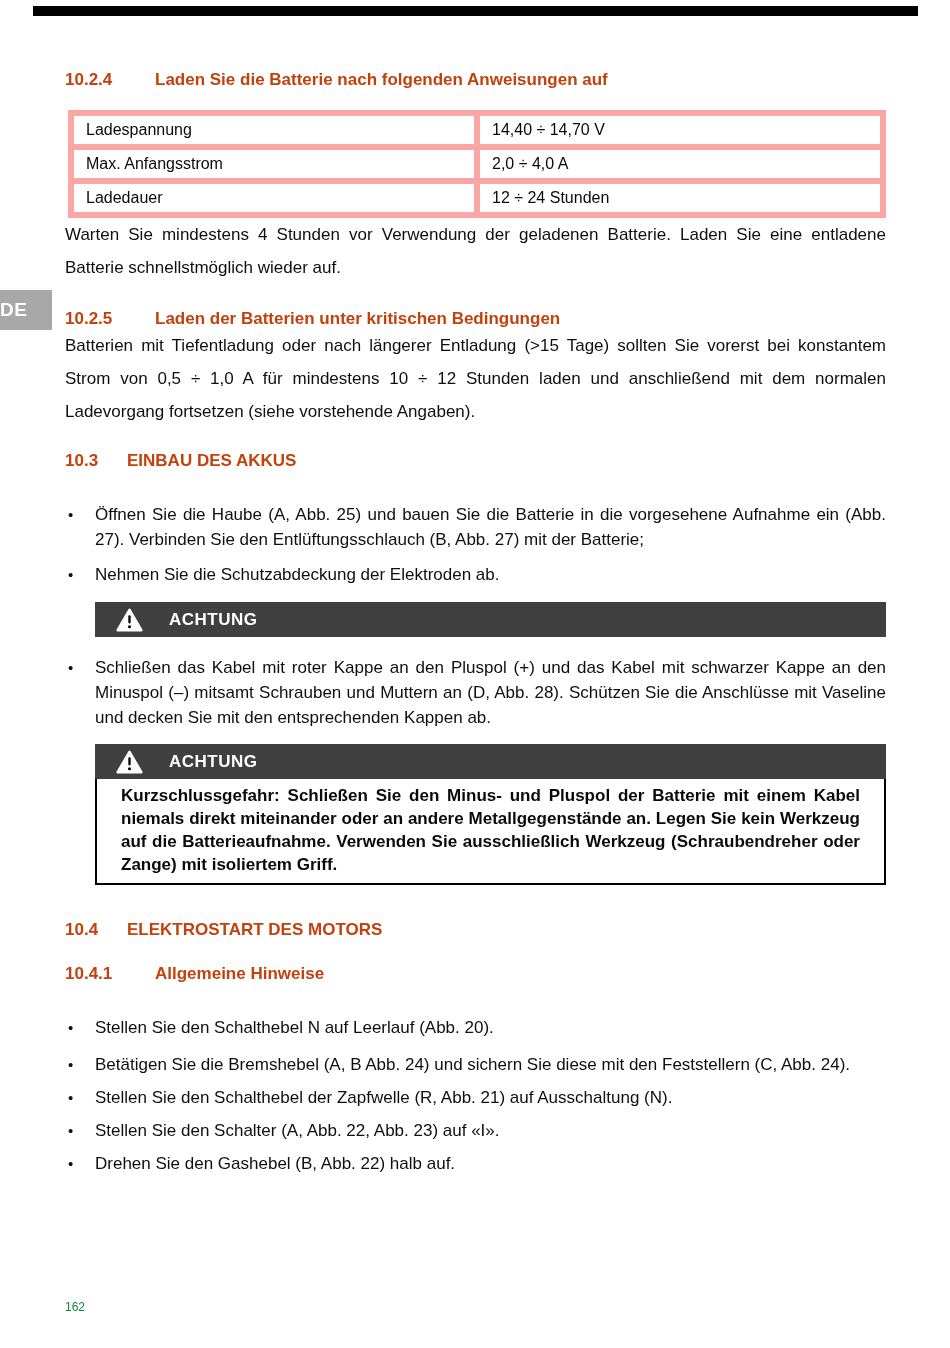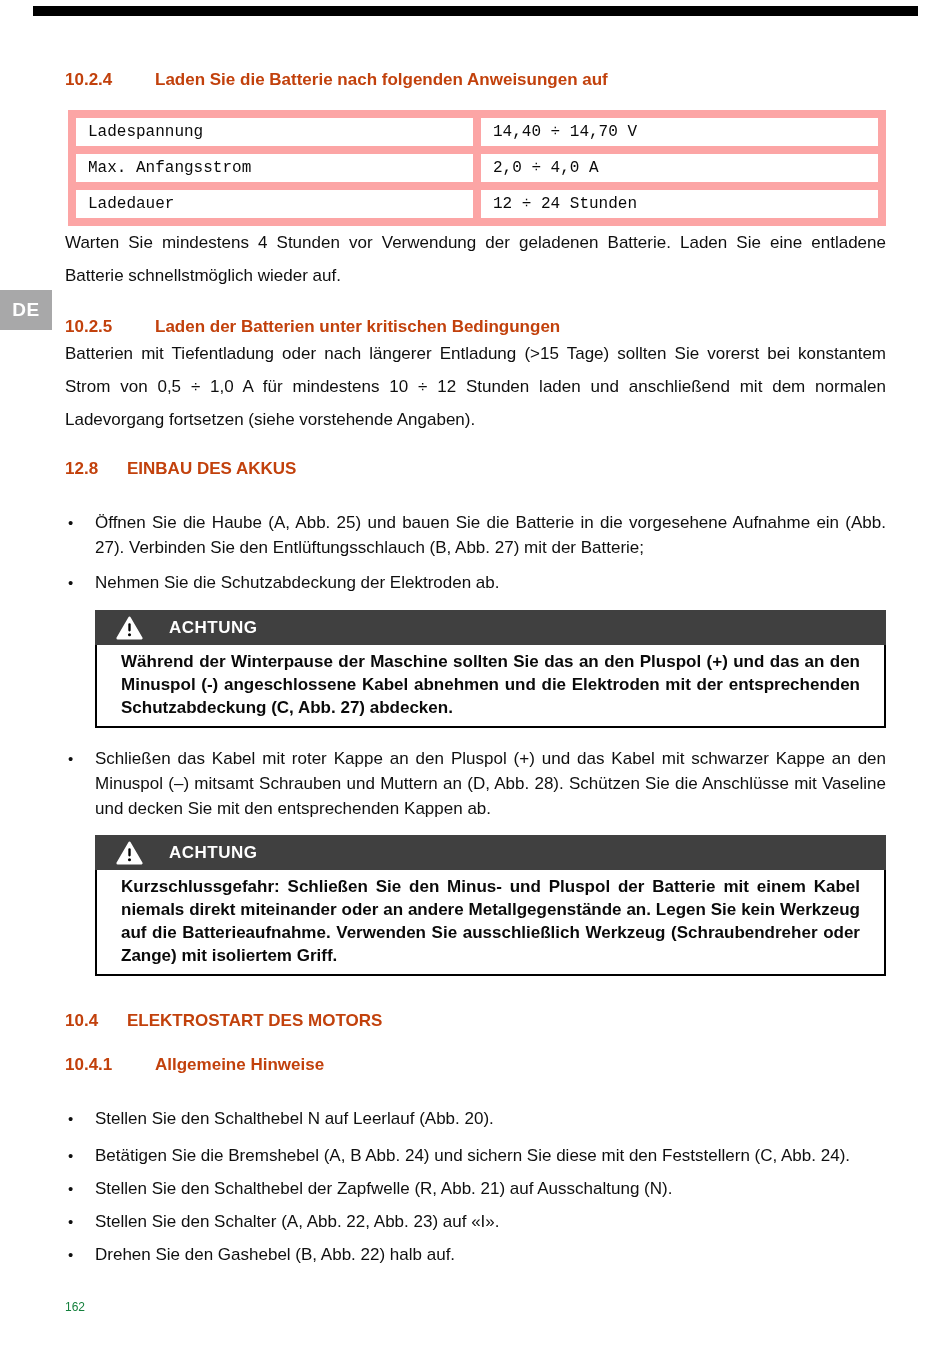--- a/index.html
+++ b/index.html
@@ -11,21 +11,21 @@
     color:#111;
     overflow:hidden;
   }
   .top-rule{
     position:absolute;top:6px;left:33px;right:32px;height:10px;
     background:#000;
   }
   .lang-tab{
     position:absolute;top:290px;left:0;width:52px;height:40px;
     background:#a8a8a9;color:#fff;
-    display:flex;align-items:center;justify-content:center;
+    display:flex;align-items:center;justify-content:flex-start;
     font-size:19px;font-weight:bold;letter-spacing:.5px;
   }
   .content{
     position:absolute;top:0;left:65px;width:821px;
     padding-top:70px;
   }
   .sec{
     margin:0;display:flex;align-items:baseline;
     font-size:17px;font-weight:bold;line-height:20px;color:#c2410c;
   }
@@ -34,22 +34,22 @@
   .w62{width:62px;}
   .mt27{margin-top:25px;}
   .mt23{margin-top:23px;}
   .mt35{margin-top:35px;}
   .mt24{margin-top:24px;}
   table.params{
     width:818px;margin:20px 0 0 3px;
     border-collapse:collapse;font-size:16px;color:#0a0a0a;
   }
   table.params td{
-    border:8px solid #fca5a5;
-    padding:4px 8px 4px 12px;line-height:20px;height:20px;font-family:Liberation Mono, monospace;
+    border:6px solid #fca5a5;
+    padding:4px 8px 4px 12px;line-height:20px;height:20px;
   }
   table.params td.c1{width:50%;}
   p.body{
     margin:0;font-size:17px;line-height:33px;
     text-align:justify;color:#0f0f0f;
   }
   .mt19{margin-top:19px;}
   .bullet{
     position:relative;margin:0;padding-left:30px;
     font-size:17px;line-height:25px;text-align:justify;color:#0f0f0f;
@@ -124,39 +124,38 @@
     <p class="body mt19">Warten Sie mindestens 4 Stunden vor Verwendung der geladenen Batterie. Laden Sie eine entladene Batterie schnellstmöglich wieder auf.</p>
 
     <h3 class="sec mt27">
       <span class="num w90">10.2.5</span>
       <span class="ttl">Laden der Batterien unter kritischen Bedingungen</span>
     </h3>
 
     <p class="body mt23">Batterien mit Tiefentladung oder nach längerer Entladung (&gt;15 Tage) sollten Sie vorerst bei konstantem Strom von 0,5 ÷ 1,0 A für mindestens 10 ÷ 12 Stunden laden und anschließend mit dem normalen Ladevorgang fortsetzen (siehe vorstehende Angaben).</p>
 
     <h3 class="sec mt23">
-      <span class="num w62">12.8</span>
+      <span class="num w62">10.3</span>
       <span class="ttl">EINBAU DES AKKUS</span>
     </h3>
 
     <div class="bullet bmt21">Öffnen Sie die Haube (A, Abb. 25) und bauen Sie die Batterie in die vorgesehene Aufnahme ein (Abb. 27). Verbinden Sie den Entlüftungsschlauch (B, Abb. 27) mit der Batterie;</div>
     <div class="bullet bmt10">Nehmen Sie die Schutzabdeckung der Elektroden ab.</div>
 
     <div class="warnbox wmt15">
       <div class="warnhead">
         <span class="wicon">
           <svg width="27" height="24" viewBox="0 0 32 28" aria-hidden="true">
             <path d="M16 2 L30 26 L2 26 Z" fill="#ffffff" stroke="#ffffff" stroke-width="3" stroke-linejoin="round"></path>
             <rect x="14.6" y="8.5" width="2.8" height="9.5" rx="1.3" fill="#000"></rect>
             <circle cx="16" cy="22" r="1.8" fill="#000"></circle>
           </svg>
         </span>
         <span class="wlabel">ACHTUNG</span>
       </div>
-      <div class="warnbody">Während der Winterpause der Maschine sollten Sie das an den Pluspol (+) und das an den Minuspol (-) angeschlossene Kabel abnehmen und die Elektroden mit der entsprechenden Schutzabdeckung (C, Abb. 27) abdecken.</div>
     </div>
 
     <div class="bullet bmt18">Schließen das Kabel mit roter Kappe an den Pluspol (+) und das Kabel mit schwarzer Kappe an den Minuspol (–) mitsamt Schrauben und Muttern an (D, Abb. 28). Schützen Sie die Anschlüsse mit Vaseline und decken Sie mit den entsprechenden Kappen ab.</div>
 
     <div class="warnbox wmt14">
       <div class="warnhead">
         <span class="wicon">
           <svg width="27" height="24" viewBox="0 0 32 28" aria-hidden="true">
             <path d="M16 2 L30 26 L2 26 Z" fill="#ffffff" stroke="#ffffff" stroke-width="3" stroke-linejoin="round"></path>
             <rect x="14.6" y="8.5" width="2.8" height="9.5" rx="1.3" fill="#000"></rect>

